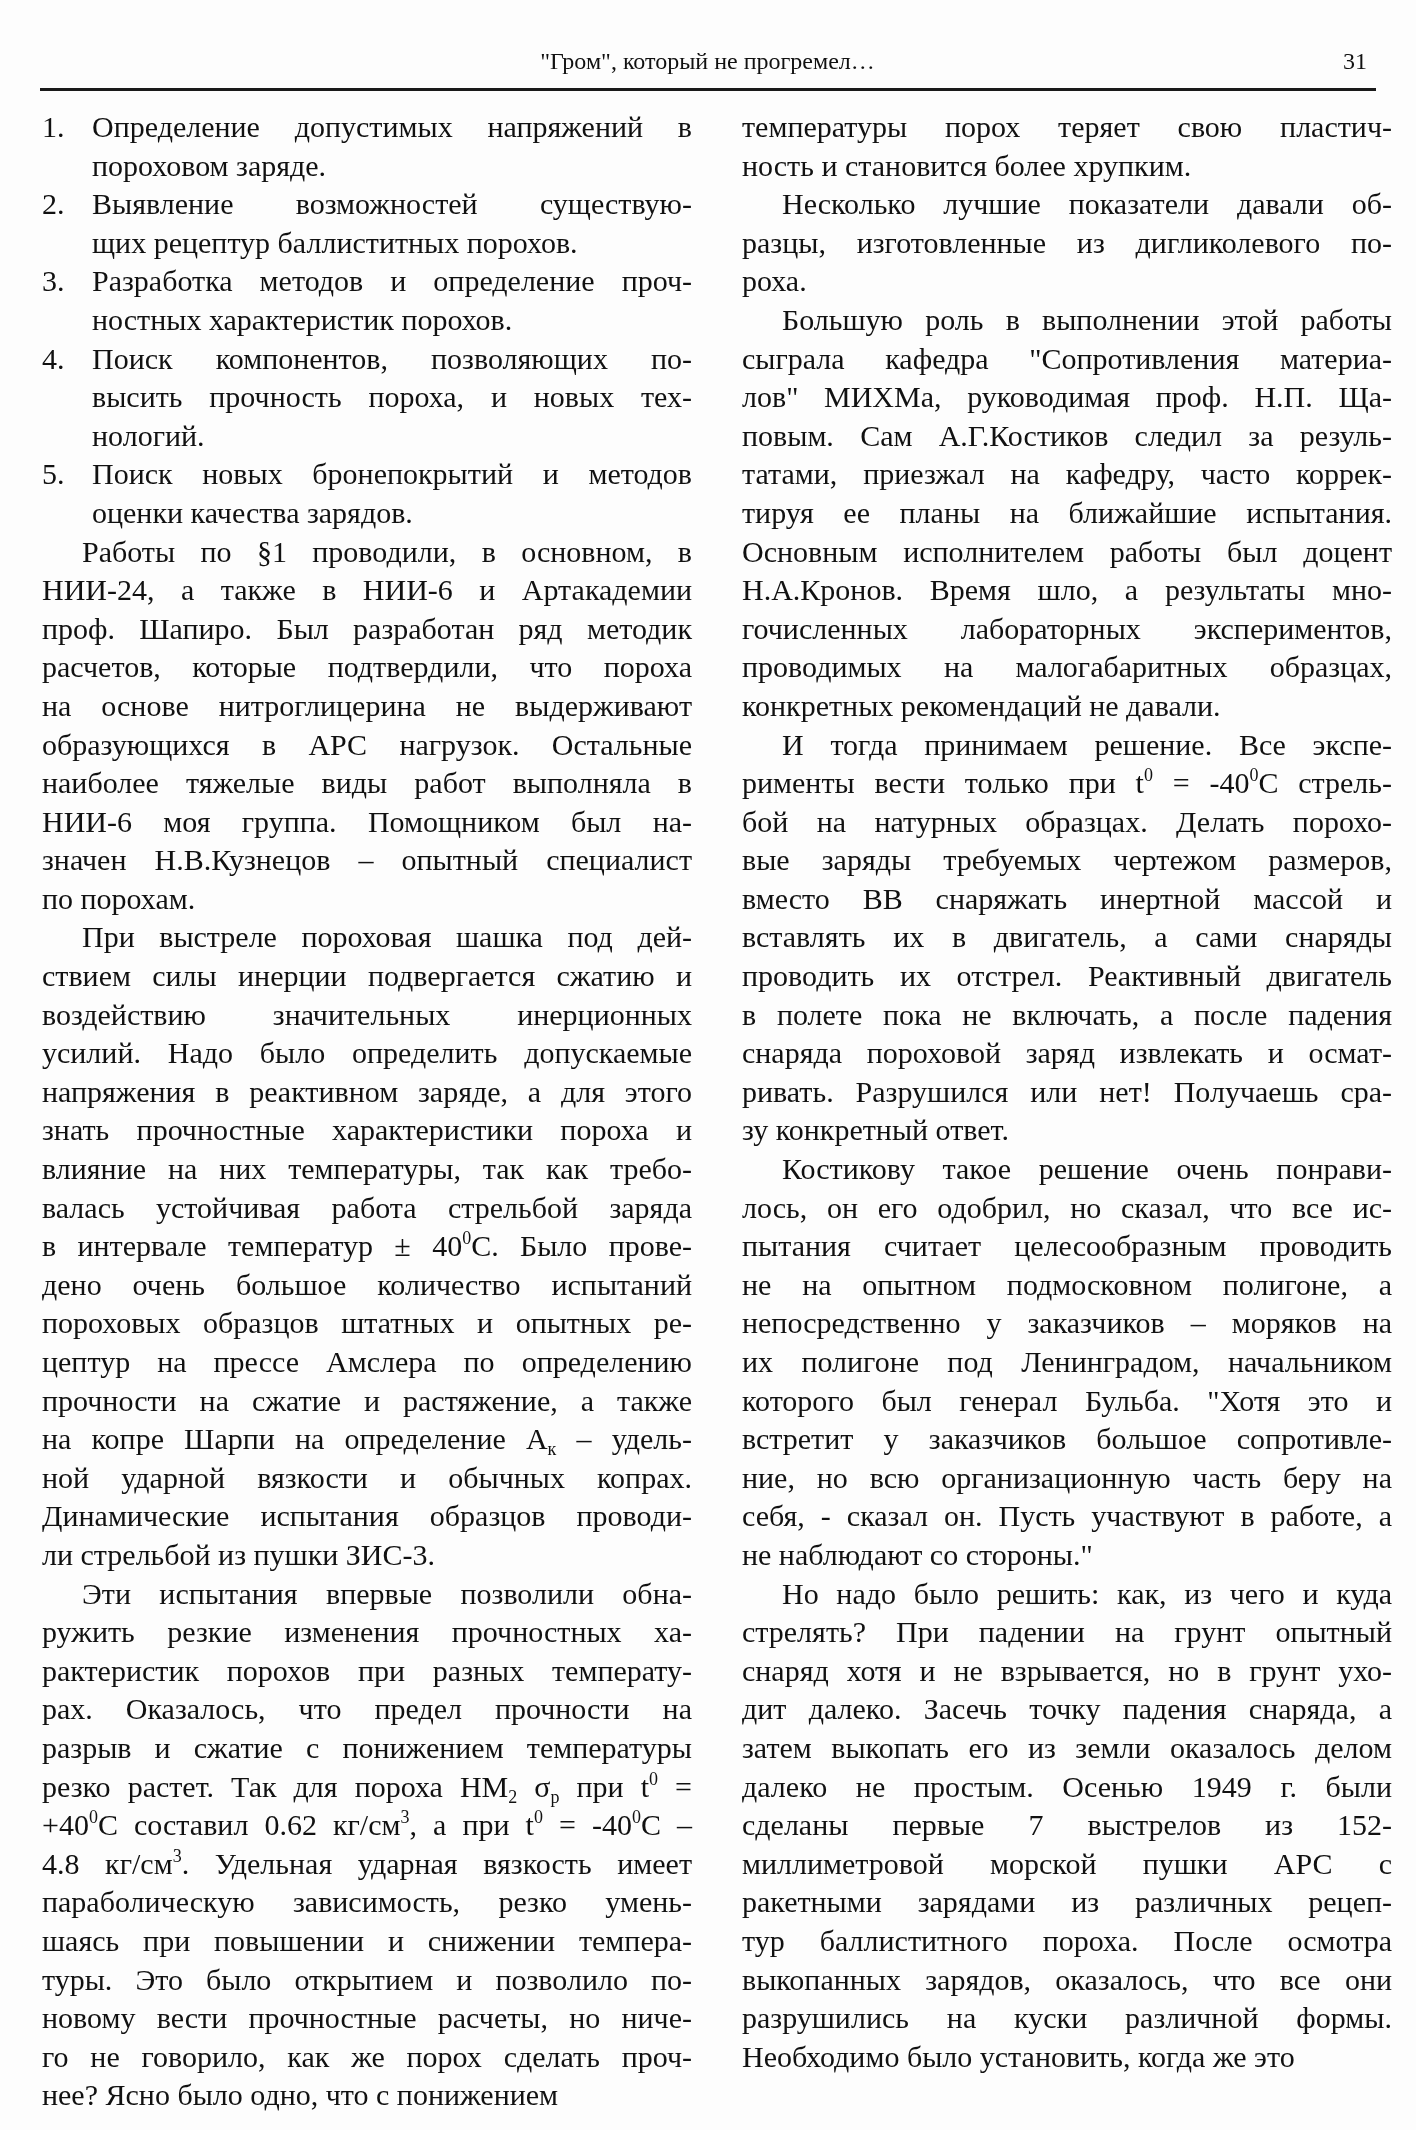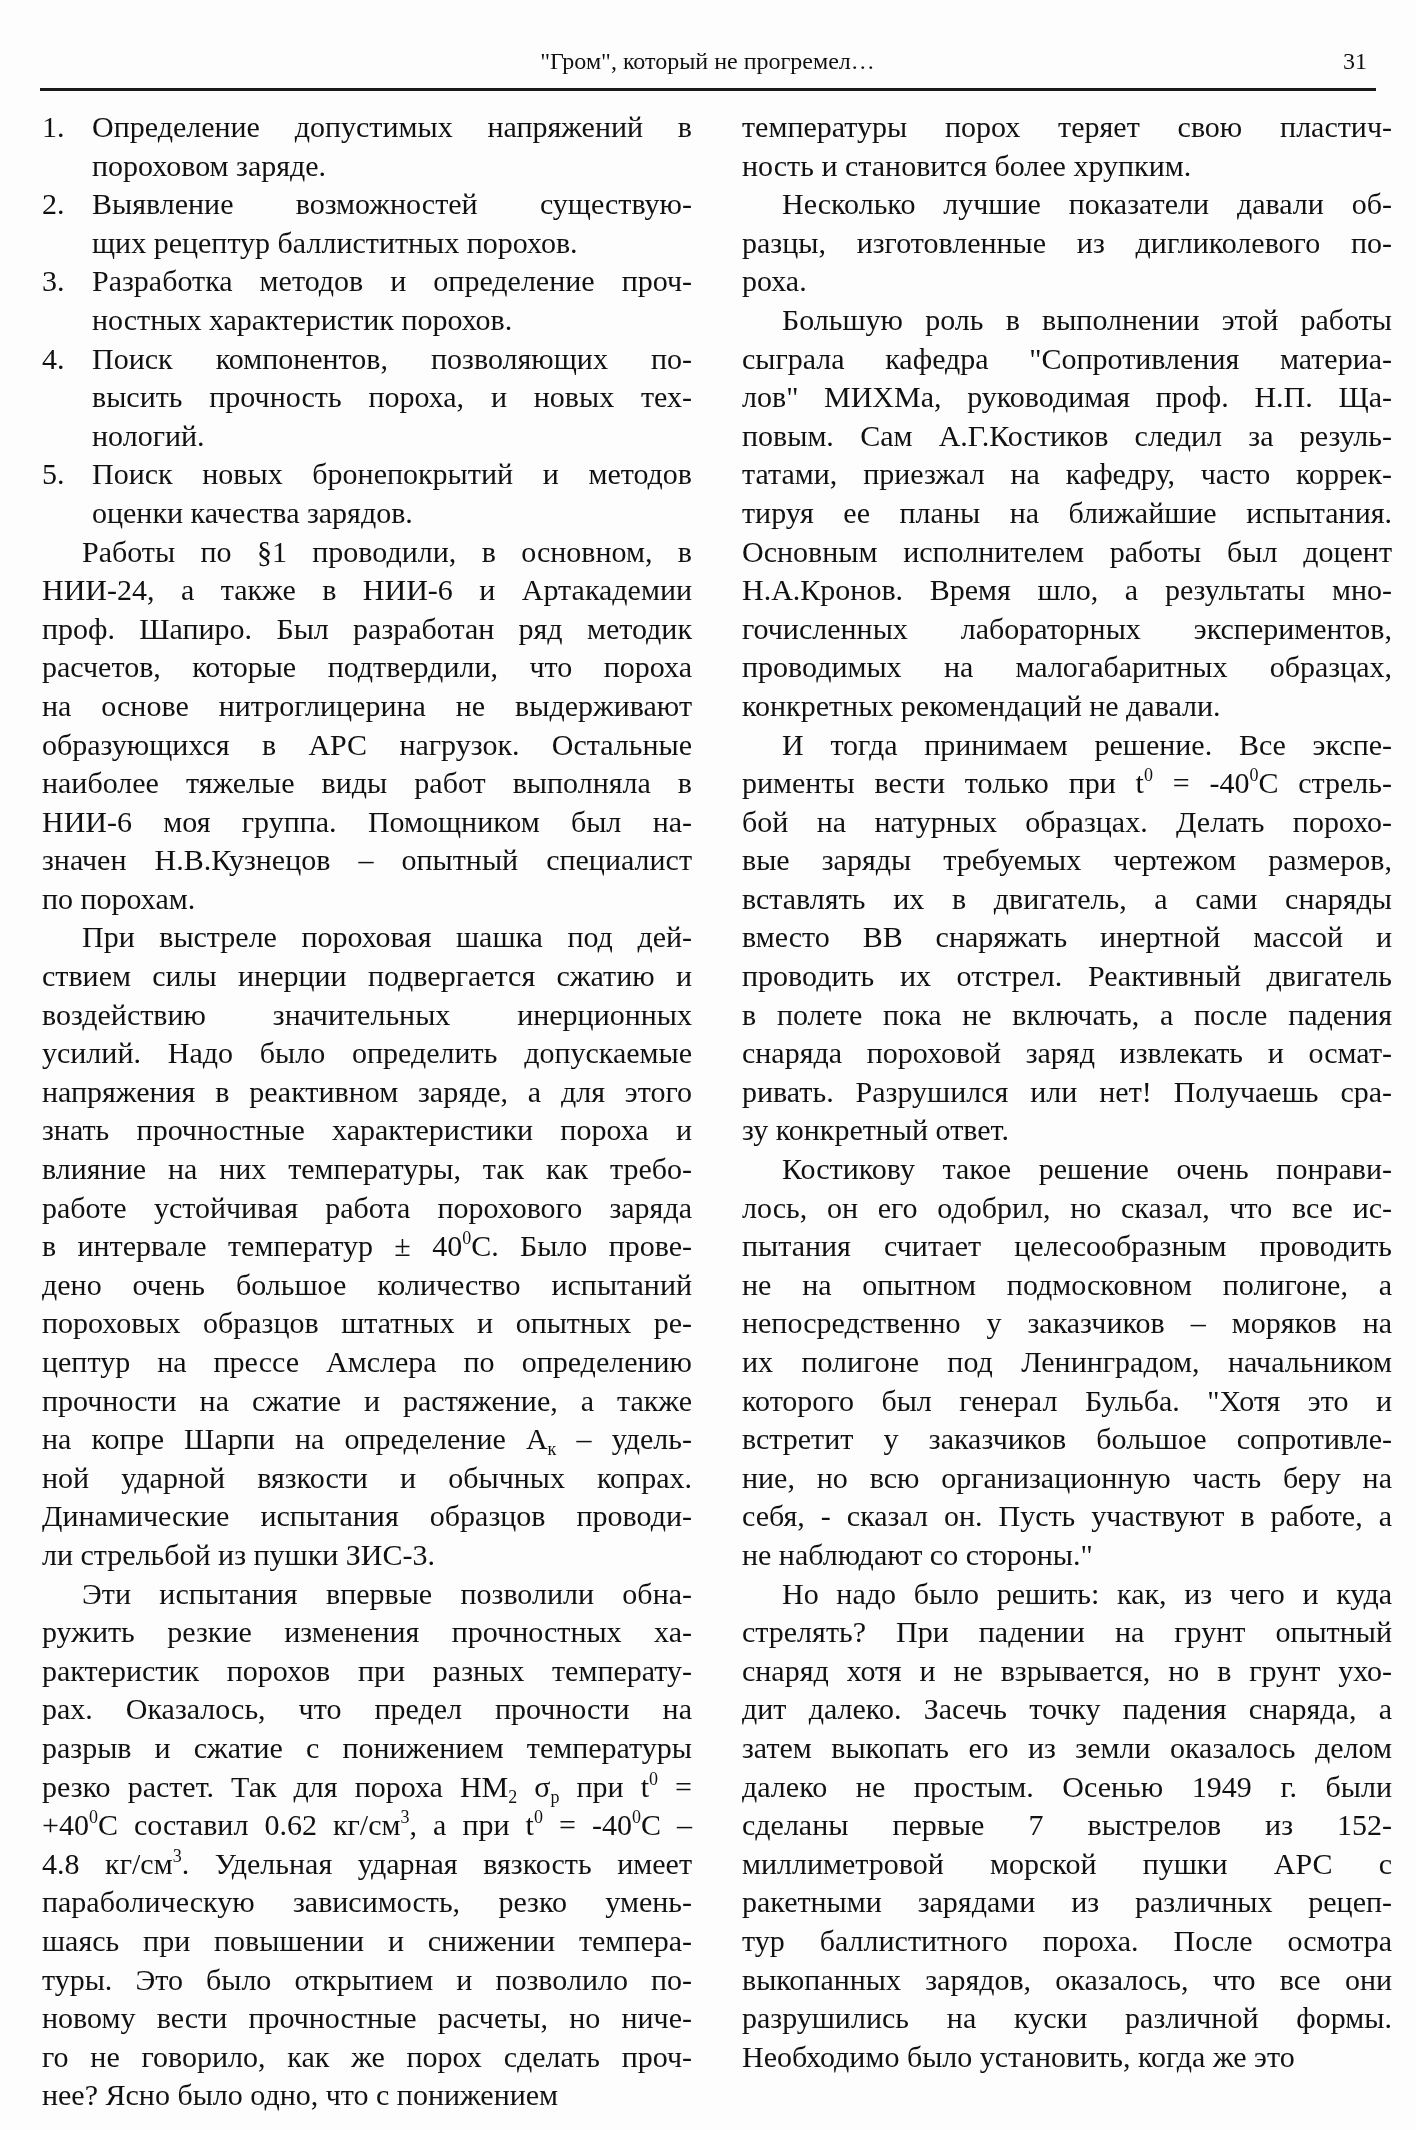--- a/index.html
+++ b/index.html
@@ -70,21 +70,21 @@
         <div class="line last"><span>по порохам.</span></div>
       </div>
       <div>
         <div class="line indent"><span>При выстреле пороховая шашка под дей-</span></div>
         <div class="line"><span>ствием силы инерции подвергается сжатию и</span></div>
         <div class="line"><span>воздействию значительных инерционных</span></div>
         <div class="line"><span>усилий. Надо было определить допускаемые</span></div>
         <div class="line"><span>напряжения в реактивном заряде, а для этого</span></div>
         <div class="line"><span>знать прочностные характеристики пороха и</span></div>
         <div class="line"><span>влияние на них температуры, так как требо-</span></div>
-        <div class="line"><span>работе устойчивая работа порохового заряда</span></div>
+        <div class="line"><span>валась устойчивая работа стрельбой заряда</span></div>
         <div class="line"><span>в интервале температур ± 40</span><span class="sup">0</span><span>С. Было прове-</span></div>
         <div class="line"><span>дено очень большое количество испытаний</span></div>
         <div class="line"><span>пороховых образцов штатных и опытных ре-</span></div>
         <div class="line"><span>цептур на прессе Амслера по определению</span></div>
         <div class="line"><span>прочности на сжатие и растяжение, а также</span></div>
         <div class="line"><span>на копре Шарпи на определение А</span><span class="sub">к</span><span> – удель-</span></div>
         <div class="line"><span>ной ударной вязкости и обычных копрах.</span></div>
         <div class="line"><span>Динамические испытания образцов проводи-</span></div>
         <div class="line last"><span>ли стрельбой из пушки ЗИС-3.</span></div>
       </div>
@@ -126,22 +126,22 @@
         <div class="line"><span>Н.А.Кронов. Время шло, а результаты мно-</span></div>
         <div class="line"><span>гочисленных лабораторных экспериментов,</span></div>
         <div class="line"><span>проводимых на малогабаритных образцах,</span></div>
         <div class="line last"><span>конкретных рекомендаций не давали.</span></div>
       </div>
       <div>
         <div class="line indent"><span>И тогда принимаем решение. Все экспе-</span></div>
         <div class="line"><span>рименты вести только при t</span><span class="sup">0</span><span> = -40</span><span class="sup">0</span><span>С стрель-</span></div>
         <div class="line"><span>бой на натурных образцах. Делать порохо-</span></div>
         <div class="line"><span>вые заряды требуемых чертежом размеров,</span></div>
+        <div class="line"><span>вместо ВВ снаряжать инертной массой и</span></div>
         <div class="line"><span>вставлять их в двигатель, а сами снаряды</span></div>
-        <div class="line"><span>вместо ВВ снаряжать инертной массой и</span></div>
         <div class="line"><span>проводить их отстрел. Реактивный двигатель</span></div>
         <div class="line"><span>в полете пока не включать, а после падения</span></div>
         <div class="line"><span>снаряда пороховой заряд извлекать и осмат-</span></div>
         <div class="line"><span>ривать. Разрушился или нет! Получаешь сра-</span></div>
         <div class="line last"><span>зу конкретный ответ.</span></div>
       </div>
       <div>
         <div class="line indent"><span>Костикову такое решение очень понрави-</span></div>
         <div class="line"><span>лось, он его одобрил, но сказал, что все ис-</span></div>
         <div class="line"><span>пытания считает целесообразным проводить</span></div>

